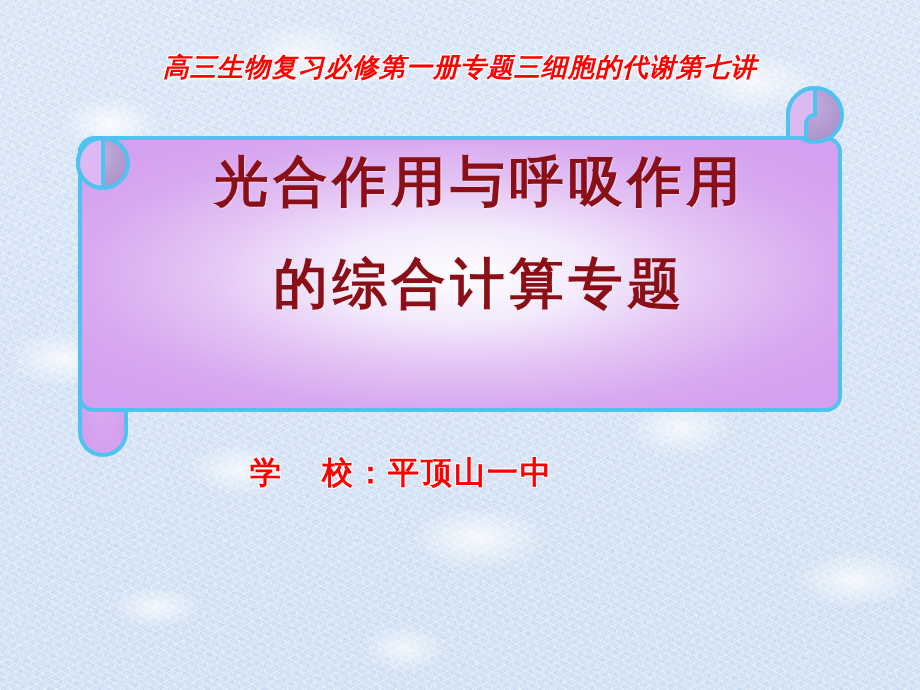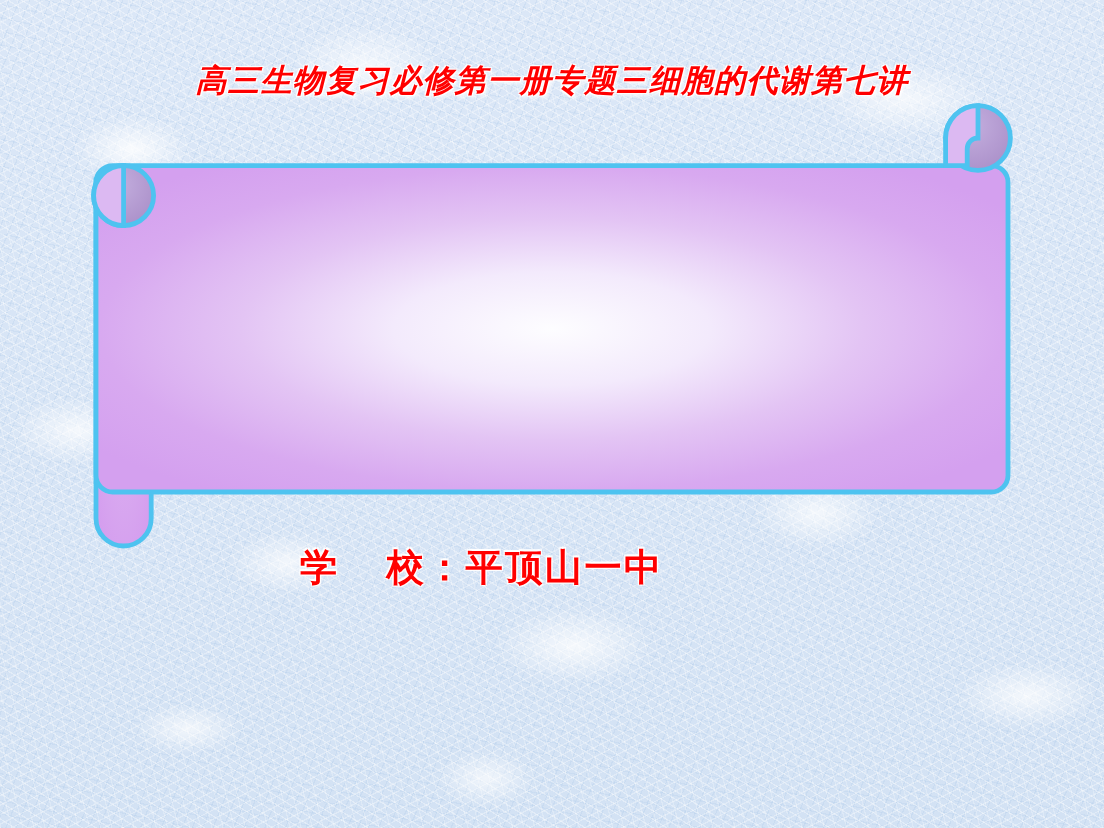--- a/index.html
+++ b/index.html
@@ -181,19 +181,21 @@
                L 815 88
                a 27 27 0 0 0 -27 27
                L 788 138
                L 806 138
                L 806 124
                a 9 9 0 0 1 9 -9 Z" fill="#dcb9f2" stroke="#4ec3f0" stroke-width="4"></path>
     </g>
   </svg>
 
   <div id="title-block">
+    <div class="title-line" id="title-line-1">光合作用与呼吸作用</div>
+    <div class="title-line" id="title-line-2">的综合计算专题</div>
   </div>
 
   <div id="credits">
     <div class="credit-line" id="credit-school">学    校：平顶山一中</div>
   </div>
 
 </div>
 
 </body></html>

